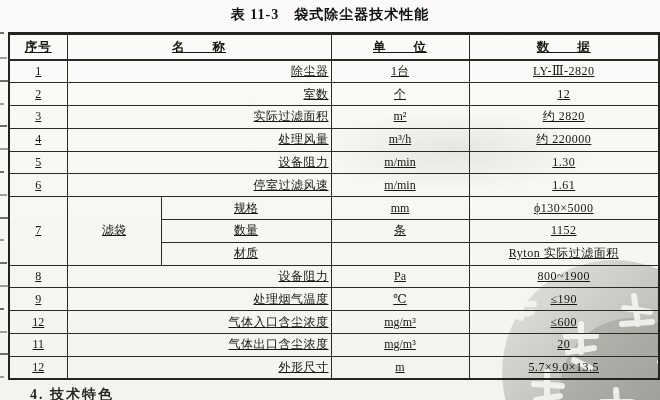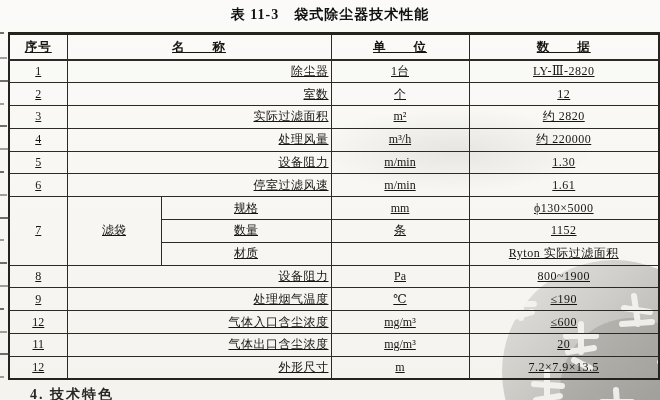--- a/index.html
+++ b/index.html
@@ -171,21 +171,21 @@
         <tr>
           <td class="no-cell">11</td>
           <td class="name-cell" colspan="2">气体出口含尘浓度</td>
           <td class="unit-cell">mg/m³</td>
           <td class="value-cell">20</td>
         </tr>
         <tr>
           <td class="no-cell">12</td>
           <td class="name-cell" colspan="2">外形尺寸</td>
           <td class="unit-cell">m</td>
-          <td class="value-cell">7.2×7.9×13.5</td>
+          <td class="value-cell">5.7×9.0×13.5</td>
         </tr>
       </tbody>
   </table>
 
   <div class="footer-heading">4. 技术特色</div>
 
   <div id="edge-marks">
       <div class="edge-mark" style="top: 32px; width: 4px; opacity: 0.7;"></div>
       <div class="edge-mark" style="top: 57px; width: 7px; opacity: 0.45;"></div>
       <div class="edge-mark" style="top: 80px; width: 10px; opacity: 0.7;"></div>

